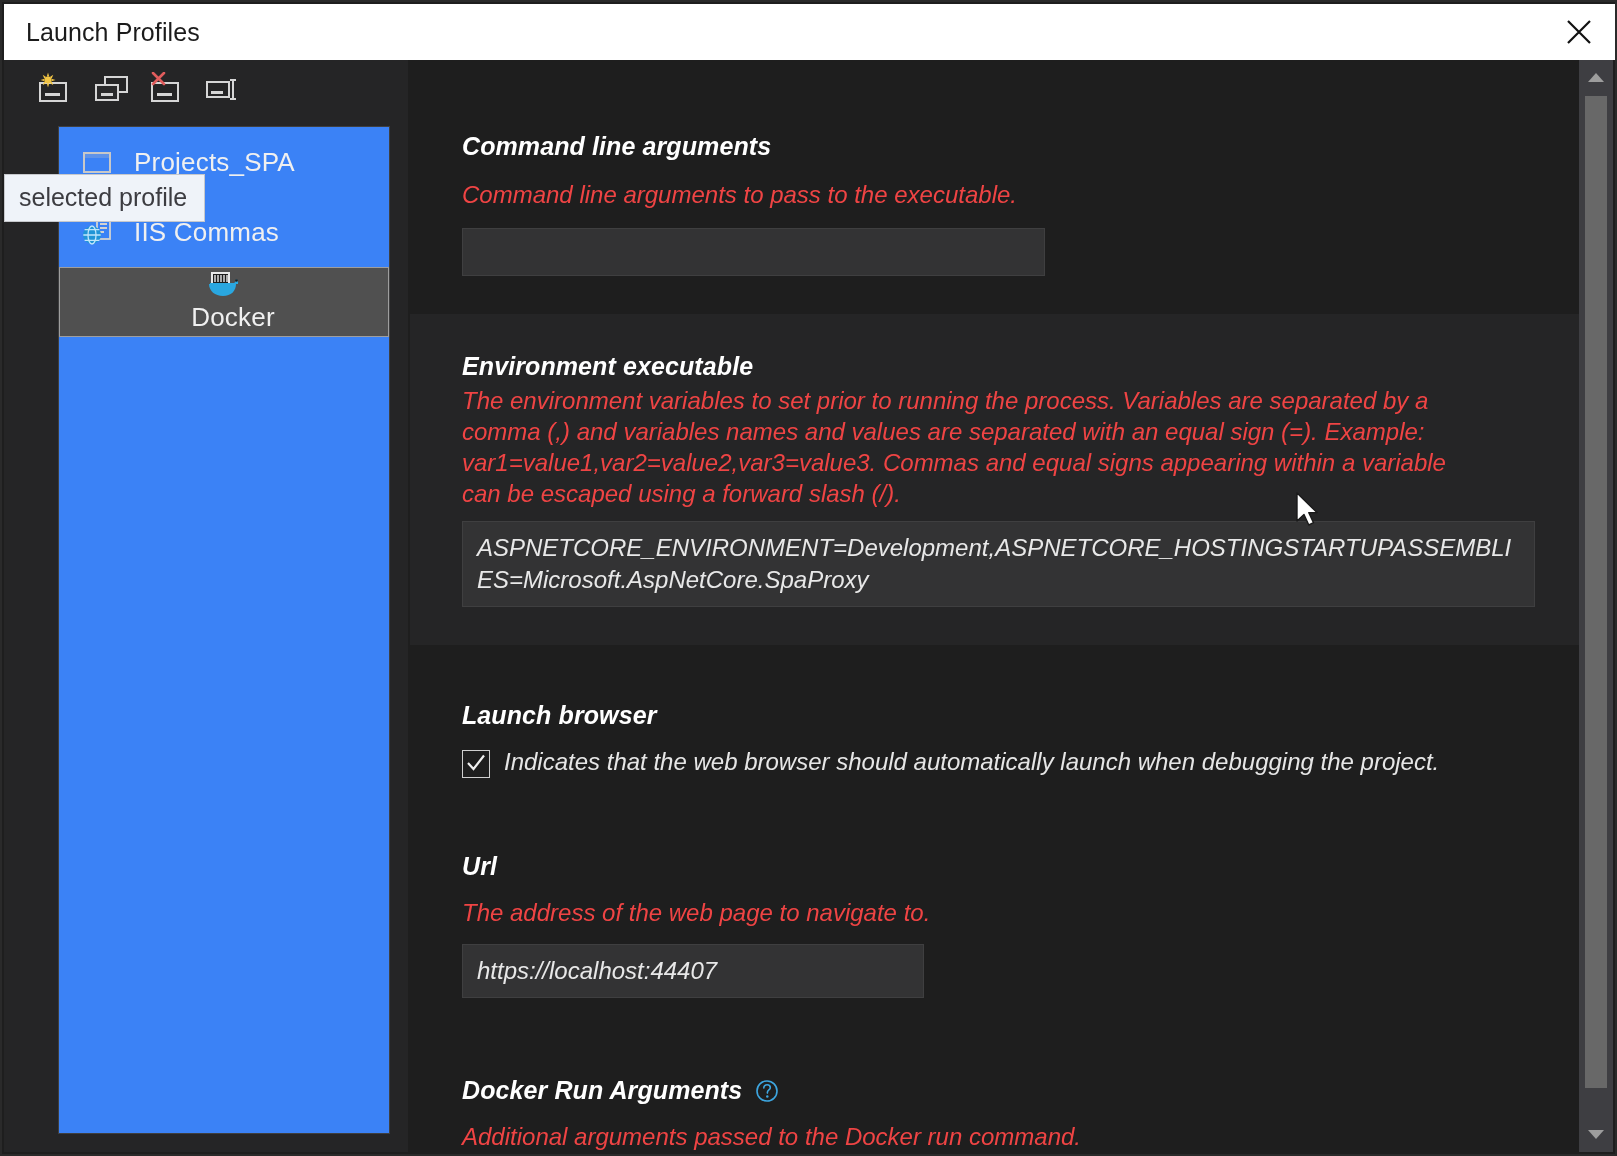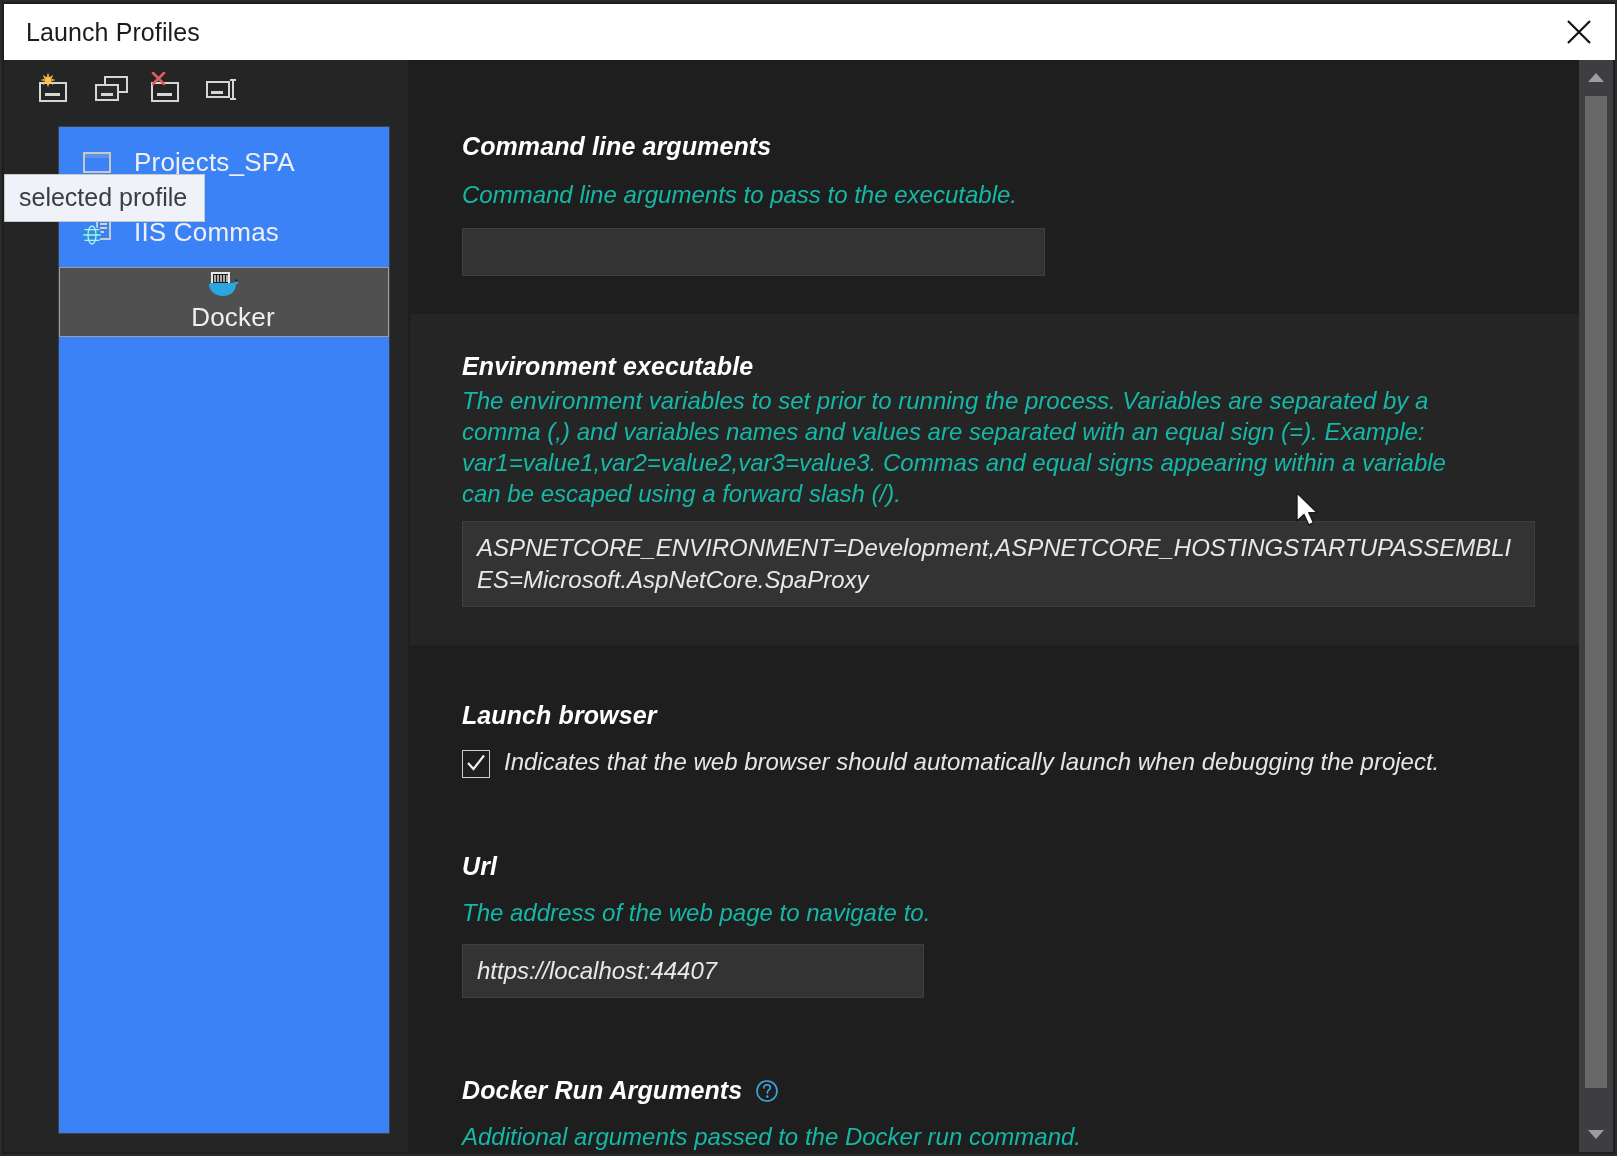--- a/index.html
+++ b/index.html
@@ -166,21 +166,21 @@
     display: flex;
     align-items: center;
   }
   .help-icon {
     margin-left: 12px;
     display: inline-flex;
     cursor: pointer;
   }
   .sec-desc {
     font-size: 24px;
-    color: #14b8a6;
+    color: #ef4444;
     line-height: 31px;
     font-weight: 400;
     max-width: 1060px;
   }
   .field {
     background: #333334;
     border: 1px solid #3f3f40;
     box-sizing: border-box;
     color: #e8e8e8;
     font-size: 24px;

